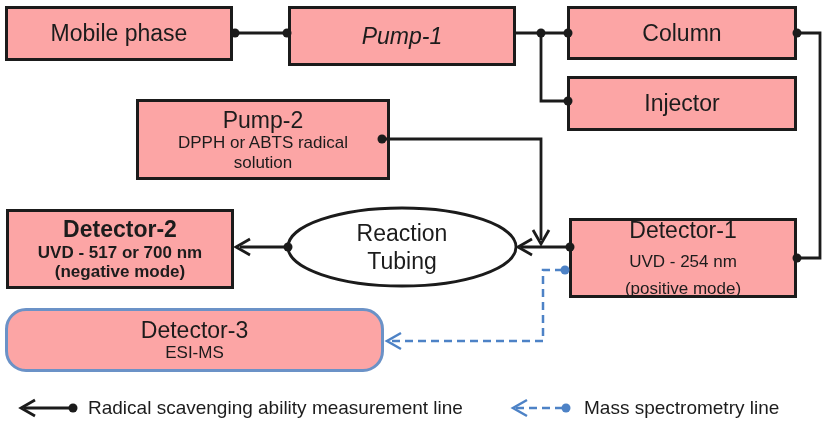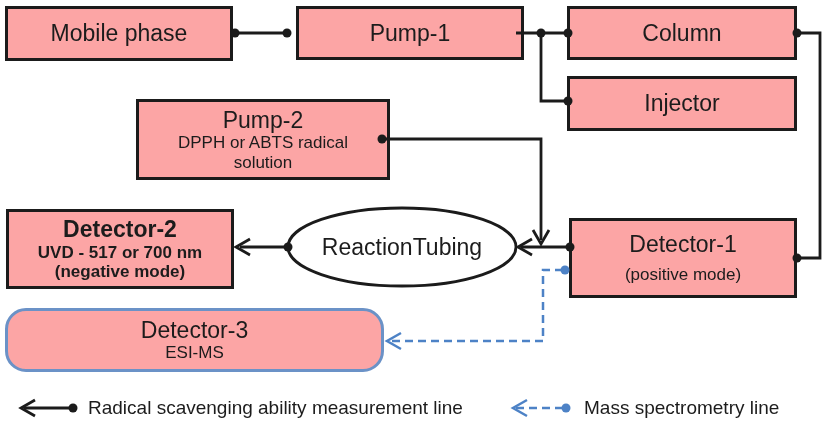--- a/index.html
+++ b/index.html
@@ -17,30 +17,30 @@
   .box{
     position:absolute;box-sizing:border-box;background:#fca5a5;
     border:3px solid var(--line-black);
     display:flex;flex-direction:column;align-items:center;justify-content:center;
     text-align:center;z-index:1;line-height:1.15;
   }
   .box .t{font-size:23px;}
   .box .s{font-size:17px;}
   .box.blue{border-color:var(--detector3-border);}
   #mobile-phase{left:5px;top:6px;width:228px;height:55px;}
-  #pump-1{left:296px;top:6px;width:228px;height:54px;}
+  #pump-1{left:288px;top:6px;width:228px;height:60px;font-style:italic;}
   #column{left:567px;top:6px;width:230px;height:54px;}
   #injector{left:567px;top:76px;width:230px;height:55px;}
   #pump-2{left:136px;top:99px;width:254px;height:81px;}
   #detector-2{left:6px;top:209px;width:228px;height:80px;font-weight:bold;}
   #detector-1{left:569px;top:218px;width:228px;height:80px;gap:8px;}
   #detector-3{left:5px;top:308px;width:379px;height:64px;border-radius:21px;}
   #reaction-tubing-label{
     position:absolute;left:302px;top:209px;width:200px;height:77px;z-index:3;
-    display:flex;flex-direction:row;align-items:center;justify-content:center;
+    display:flex;flex-direction:column;align-items:center;justify-content:center;
     font-size:23px;line-height:1.2;text-align:center;
   }
   svg#wires{position:absolute;left:0;top:0;z-index:2;pointer-events:none;}
   .stroke-k{stroke:var(--line-black);stroke-width:2.8;fill:none;}
   .fill-k{fill:var(--line-black);stroke:none;}
   .stroke-b{stroke:var(--line-blue);stroke-width:2.5;fill:none;}
   .dash-b{stroke-dasharray:8 5;}
   .fill-b{fill:var(--line-blue);stroke:none;}
   .ellipse-shape{fill:#ffffff;stroke:var(--line-black);stroke-width:2.8;}
   .legend-label{
@@ -72,20 +72,21 @@
     <span class="s">DPPH or ABTS radical</span>
     <span class="s">solution</span>
   </div>
   <div class="box" id="detector-2">
     <span class="t">Detector-2</span>
     <span class="s">UVD - 517 or 700 nm</span>
     <span class="s">(negative mode)</span>
   </div>
   <div class="box" id="detector-1">
     <span class="t">Detector-1</span>
+    <span class="s">UVD - 254 nm</span>
     <span class="s">(positive mode)</span>
   </div>
   <div class="box blue" id="detector-3">
     <span class="t">Detector-3</span>
     <span class="s">ESI-MS</span>
   </div>
 
   <svg id="wires" width="824" height="422" viewBox="0 0 824 422">
 
     <ellipse class="ellipse-shape" cx="402" cy="247" rx="114" ry="39"></ellipse>

